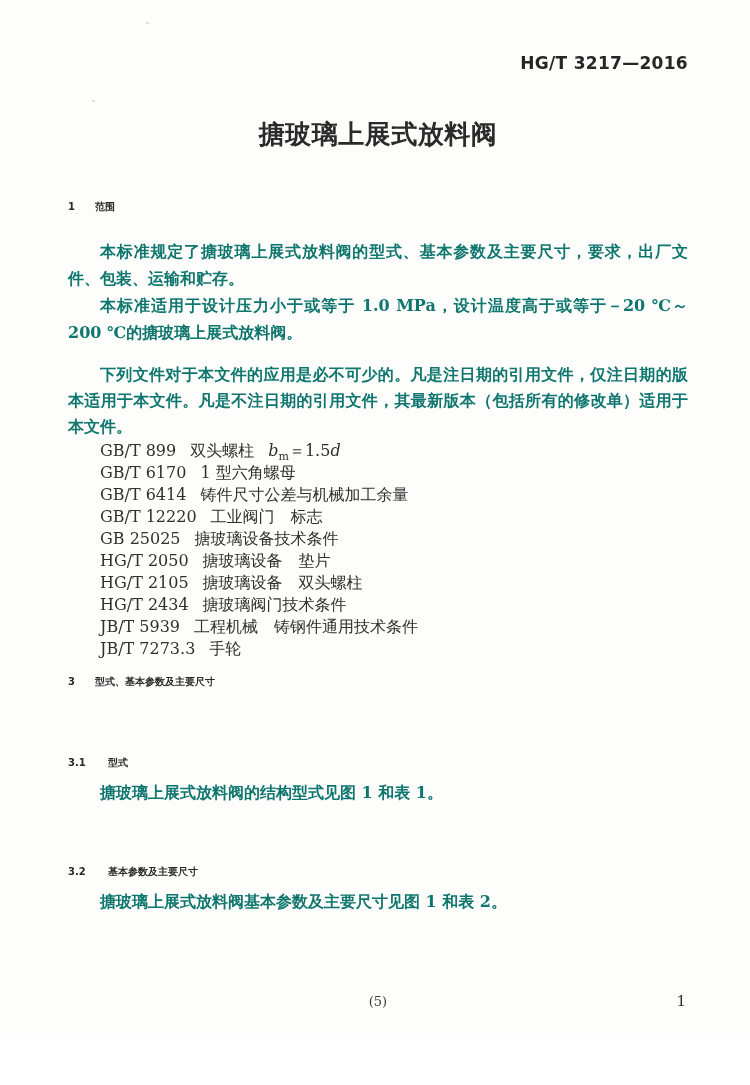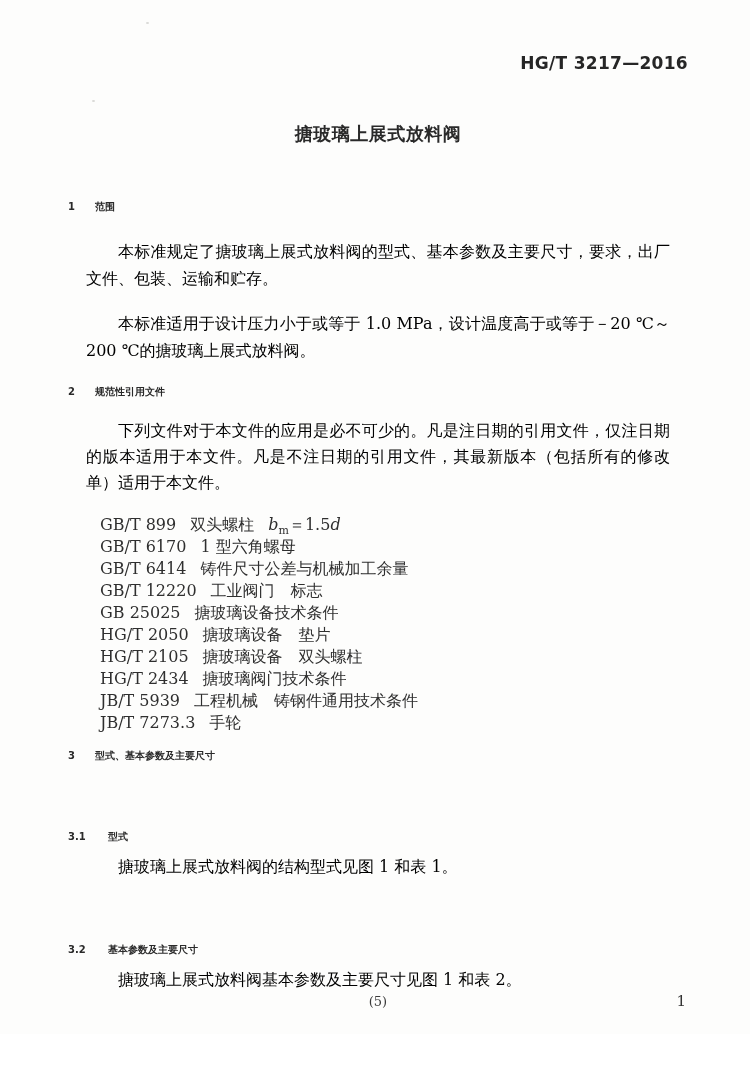--- a/index.html
+++ b/index.html
@@ -30,21 +30,21 @@
     letter-spacing: 0.3px;
     color: #262626;
   }
 
   
   .doc-title {
     margin: 47px 0 0 0;
     text-align: center;
     font-family: "DejaVu Sans", "Liberation Sans", sans-serif;
     font-weight: 700;
-    font-size: 18px;
+    font-size: 26px;
     line-height: 26px;
     letter-spacing: 0.5px;
     color: #2a2a2a;
   }
 
   
   .sec-heading {
     margin: 0;
     font-family: "DejaVu Sans", "Liberation Sans", sans-serif;
     font-weight: 700;
@@ -56,25 +56,26 @@
   .sec-heading.sub .num { min-width: 40px; margin-top: 44px; }
 
   #sec1-heading { margin-top: 50px; }
   #sec2-heading { margin-top: 4px; }
   #sec3-heading { margin-top: 12px; }
   #sec31-heading { margin-top: 17px; }
   #sec32-heading { margin-top: 14px; }
 
   
   .para {
-    margin: 18px;
+    margin: 0;
     text-indent: 32px;
     line-height: 27px;
     text-align: justify;
-    color: #000000;
+    color: #0f766e;
+    font-weight: bold;
   }
   #scope-para-1 { margin-top: 21px; }
   #refs-intro { margin-top: 16px; line-height: 26px; }
   .single-line { line-height: 22px; text-align: left; }
   #sec31-para { margin-top: 9px; }
   #sec32-para { margin-top: 9px; }
 
   
   .ref-list { margin: 0; }
   .ref-row {
@@ -128,23 +129,20 @@
   </div>
 
   <h1 class="doc-title">搪玻璃上展式放料阀</h1>
 
   <h2 class="sec-heading" id="sec1-heading">
     <span class="num">1</span><span>范围</span>
   </h2>
   <p class="para" id="scope-para-1">本标准规定了搪玻璃上展式放料阀的型式、基本参数及主要尺寸，要求，出厂文件、包装、运输和贮存。</p>
   <p class="para">本标准适用于设计压力小于或等于 1.0 MPa，设计温度高于或等于－20 ℃～200 ℃的搪玻璃上展式放料阀。</p>
 
-  <h2 class="sec-heading" id="sec2-heading">
-    <span class="num">2</span><span>规范性引用文件</span>
-  </h2>
   <p class="para" id="refs-intro">下列文件对于本文件的应用是必不可少的。凡是注日期的引用文件，仅注日期的版本适用于本文件。凡是不注日期的引用文件，其最新版本（包括所有的修改单）适用于本文件。</p>
 
   <div class="ref-list">
     <div class="ref-row">
       <span class="ref-code">GB/T 899</span><span class="ref-title">双头螺柱</span><span class="ref-formula"><span class="var">b</span><sub>m</sub><span>＝1.5</span><span class="var">d</span></span>
     </div>
     <div class="ref-row">
       <span class="ref-code">GB/T 6170</span><span class="ref-title">1 型六角螺母</span>
     </div>
     <div class="ref-row">

